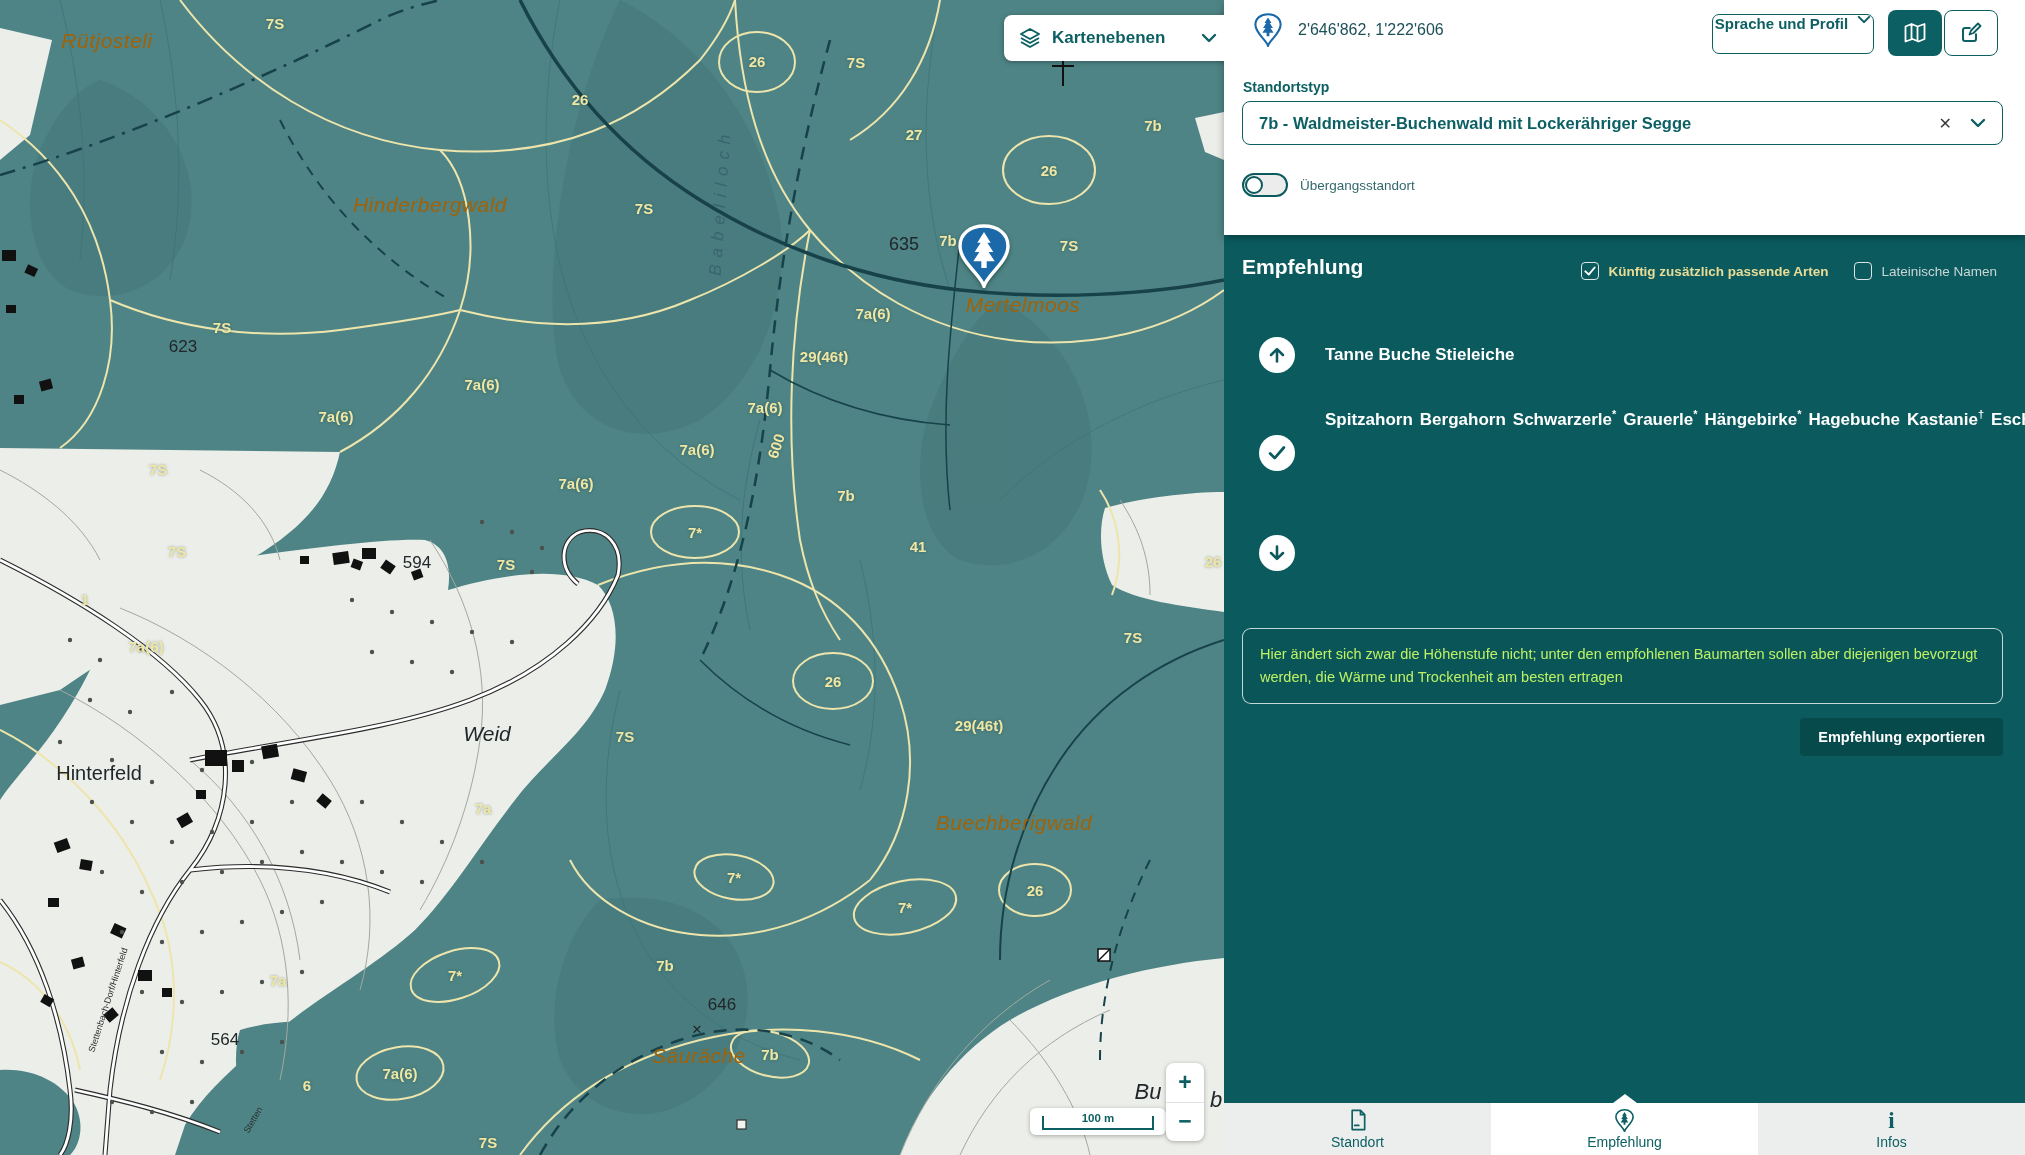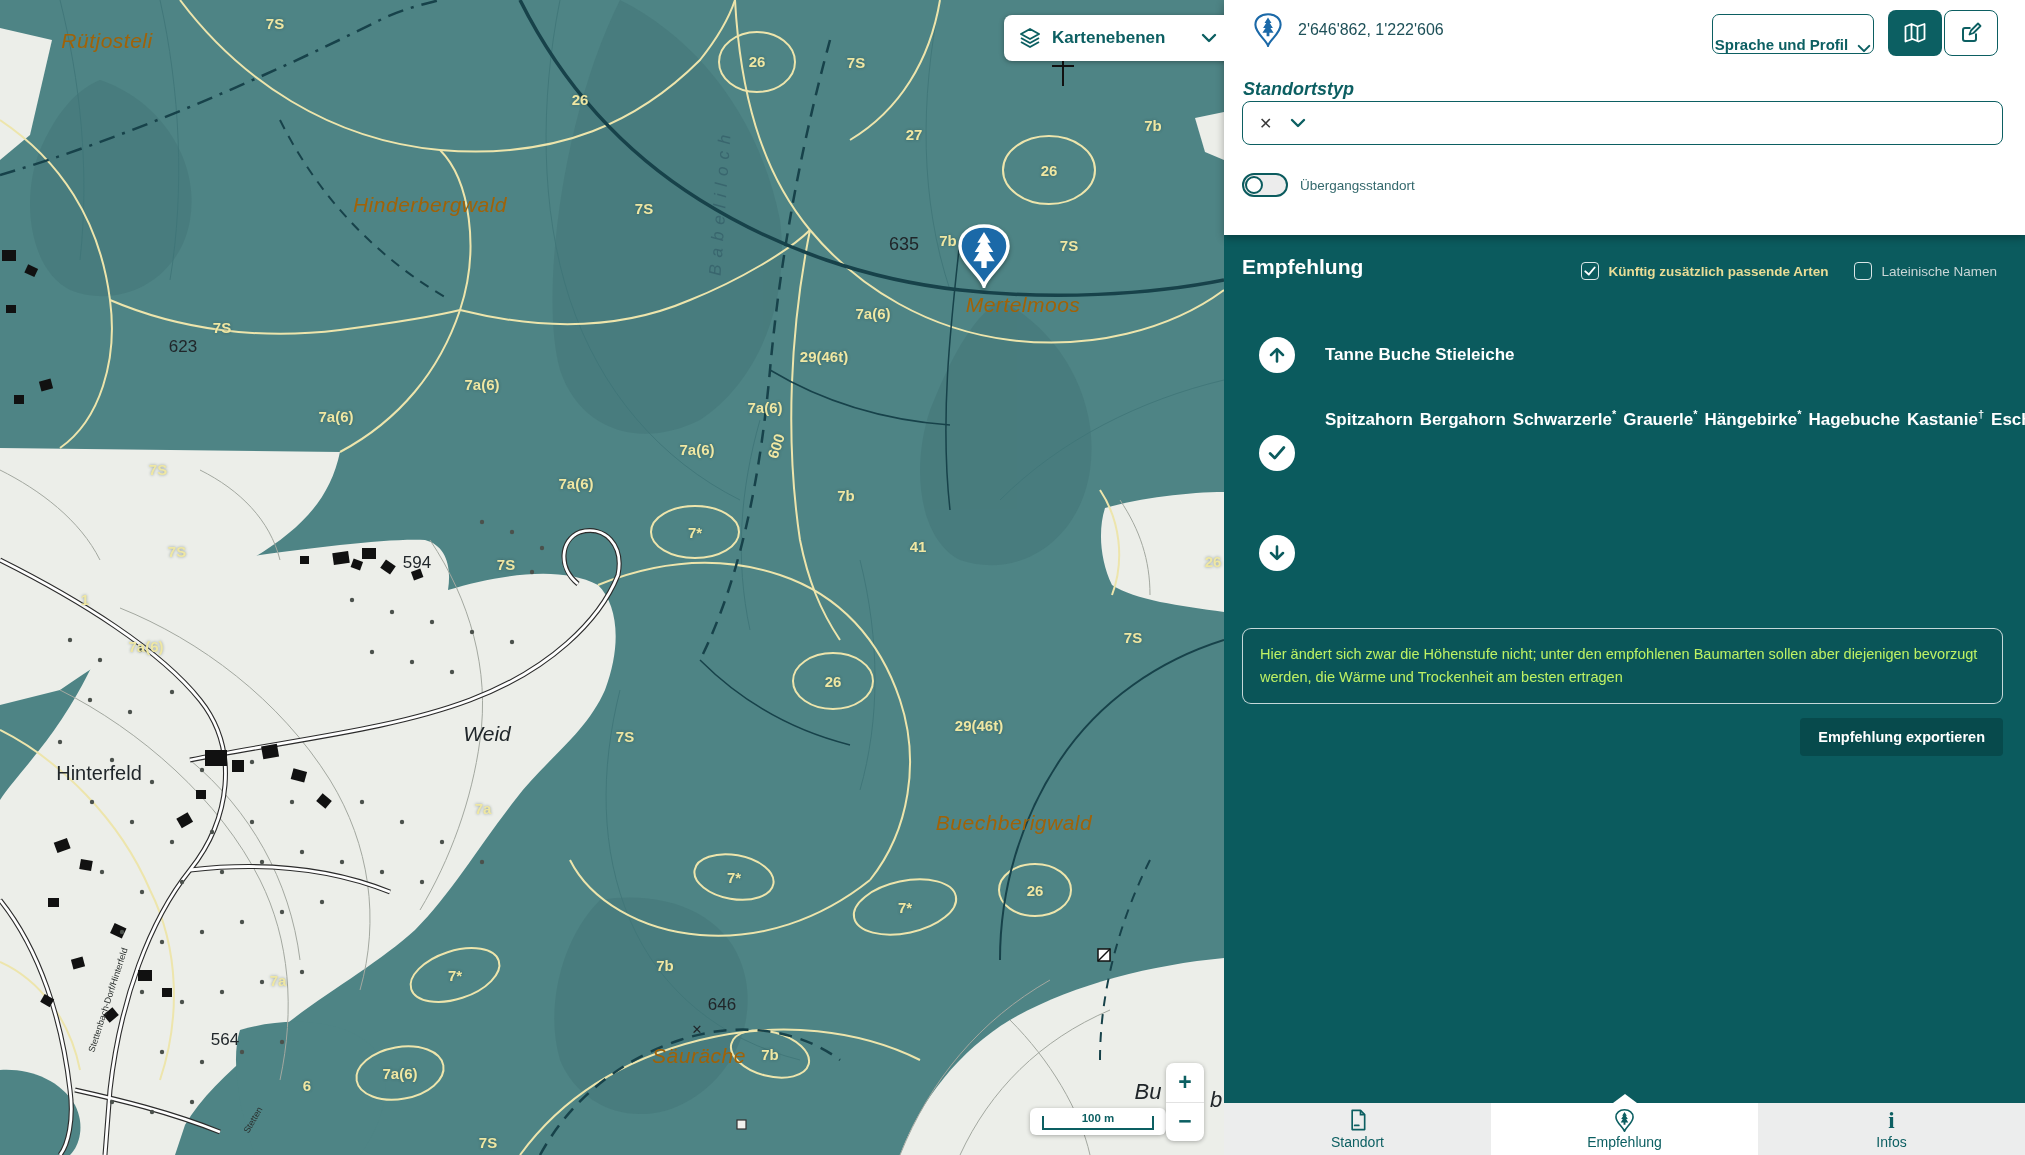--- a/index.html
+++ b/index.html
@@ -34,27 +34,27 @@
   #zoom-ctrl .zbtn{flex:1;display:flex;align-items:center;justify-content:center;font-size:23px;
     font-weight:700;color:var(--accent);cursor:pointer;}
   #zoom-ctrl .zbtn+.zbtn{border-top:1px solid #e2e2e2;}
   
   #side-panel{position:absolute;left:1224px;top:0;width:801px;height:1155px;background:#fff;}
   #panel-white{position:absolute;left:0;top:0;width:100%;height:235px;background:#fff;z-index:3;
     box-shadow:0 3px 8px rgba(0,0,0,.3);}
   #coord-row{position:absolute;left:30px;top:13px;display:flex;align-items:center;gap:16px;}
   #coords{color:#1d5058;font-size:16px;}
   #lang-button{position:absolute;left:488px;top:14px;width:160px;height:38px;border:1.5px solid var(--accent);
-    border-radius:7px;background:#fff;display:flex;align-items:flex-end;justify-content:center;gap:9px;
+    border-radius:7px;background:#fff;display:flex;align-items:flex-start;justify-content:center;gap:9px;
     color:var(--accent);font-size:15px;font-weight:600;cursor:pointer;}
   #view-toggle{position:absolute;left:664px;top:10px;height:46px;display:flex;gap:2px;}
   #view-toggle .vbtn{width:54px;height:46px;display:flex;align-items:center;justify-content:center;border-radius:8px;cursor:pointer;}
   #view-toggle .vbtn.active{background:var(--accent);}
   #view-toggle .vbtn.inactive{background:#fff;border:1.5px solid var(--accent);box-sizing:border-box;}
-  #standort-label{position:absolute;left:19px;top:79px;font-size:18px;font-weight:700;color:var(--accent);font-style:italic;}
+  #standort-label{position:absolute;left:19px;top:79px;font-size:14px;font-weight:700;color:var(--accent);}
   #standort-select{position:absolute;left:18px;top:101px;width:761px;height:44px;box-sizing:border-box;
     border:1.5px solid var(--accent);border-radius:8px;background:#fff;display:flex;align-items:center;
     padding:0 16px;cursor:pointer;}
   #standort-select .val{color:var(--accent);font-size:16.5px;font-weight:600;flex:1;}
   #standort-select .clear{color:#3a3a3a;font-size:16px;margin-right:18px;cursor:pointer;}
   #toggle-row{position:absolute;left:18px;top:173px;display:flex;align-items:center;gap:12px;}
   .switch{width:46px;height:24px;border:2px solid var(--panel);border-radius:13px;background:#ececec;
     position:relative;box-sizing:border-box;cursor:pointer;}
   .switch .knob{position:absolute;left:1px;top:1px;width:18px;height:18px;border-radius:50%;
     background:#fff;border:2px solid var(--panel);box-sizing:border-box;}
@@ -423,20 +423,21 @@
       </div>
       <div class="vbtn inactive">
         <svg width="24" height="24" viewBox="0 0 24 24">
           <path d="M17,12.5 V18 a2,2 0 0 1 -2,2 H6 a2,2 0 0 1 -2,-2 V9 a2,2 0 0 1 2,-2 h5.5" fill="none" stroke="#0C5F62" stroke-width="2"></path>
           <path d="M10.5,13.5 L12,9.5 19,2.5 21.5,5 14.5,12 Z" fill="none" stroke="#0C5F62" stroke-width="1.8" stroke-linejoin="round"></path>
         </svg>
       </div>
     </div>
     <div id="standort-label">Standortstyp</div>
     <div id="standort-select">
+      <span class="val">7b - Waldmeister-Buchenwald mit Lockerähriger Segge</span>
       <span class="clear">✕</span>
       <svg width="16" height="10" viewBox="0 0 16 10">
         <polyline points="2,2 8,8 14,2" fill="none" stroke="#0C5F62" stroke-width="2.4" stroke-linecap="round" stroke-linejoin="round"></polyline>
       </svg>
     </div>
     <div id="toggle-row">
       <div class="switch">
           <div class="knob"></div>
         </div>
       <span class="tlabel">Übergangsstandort</span>

